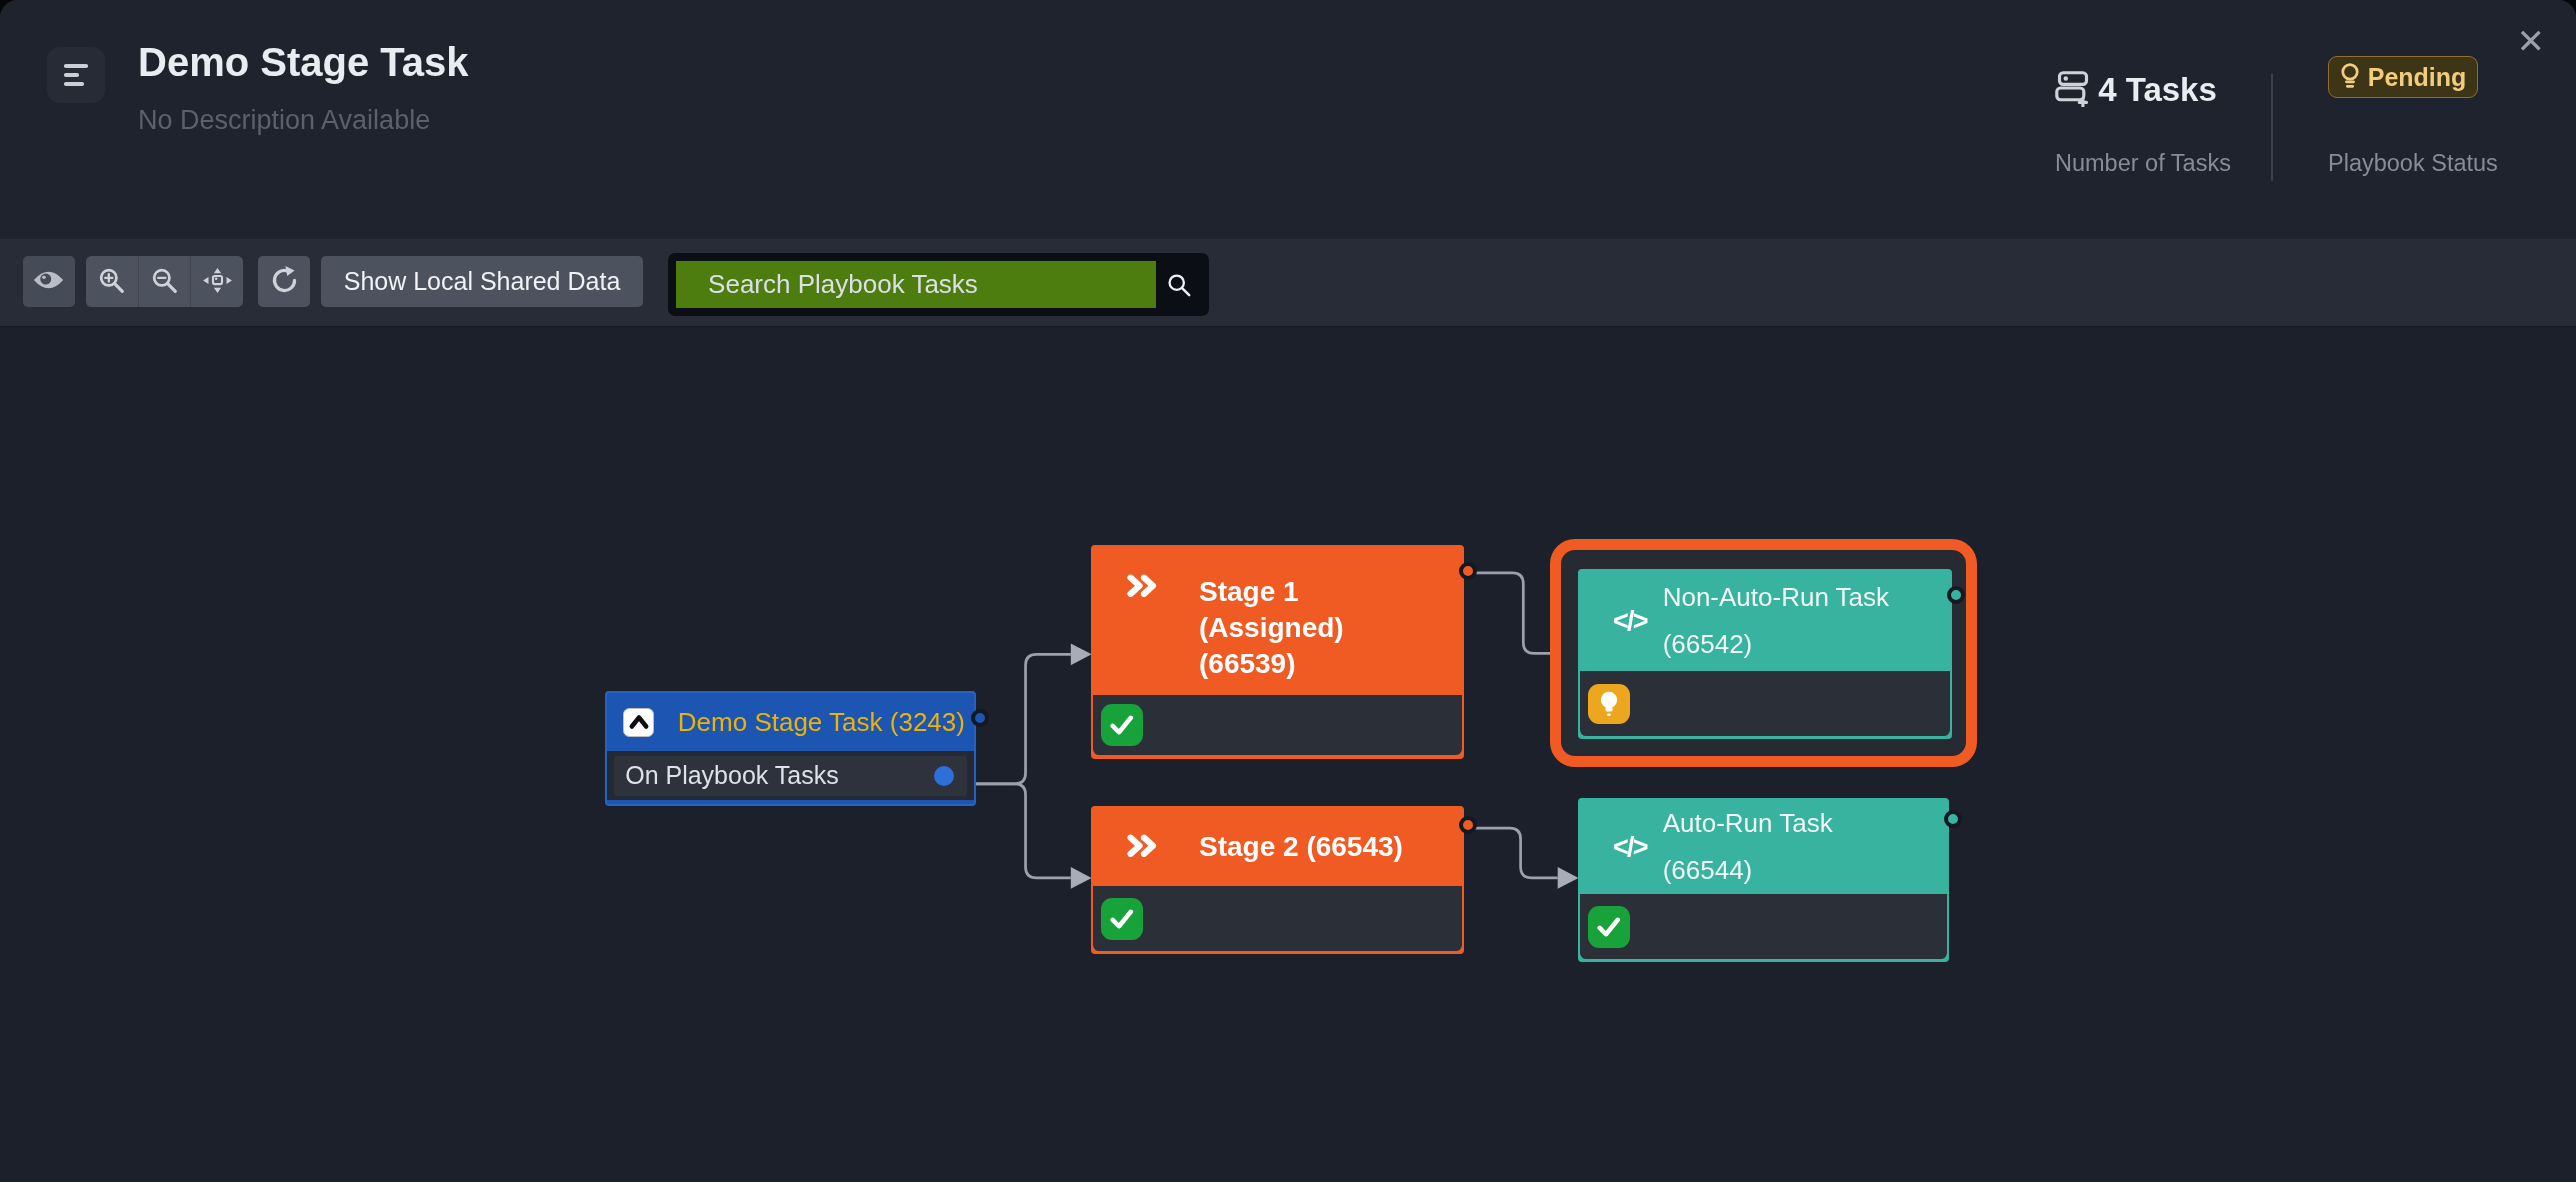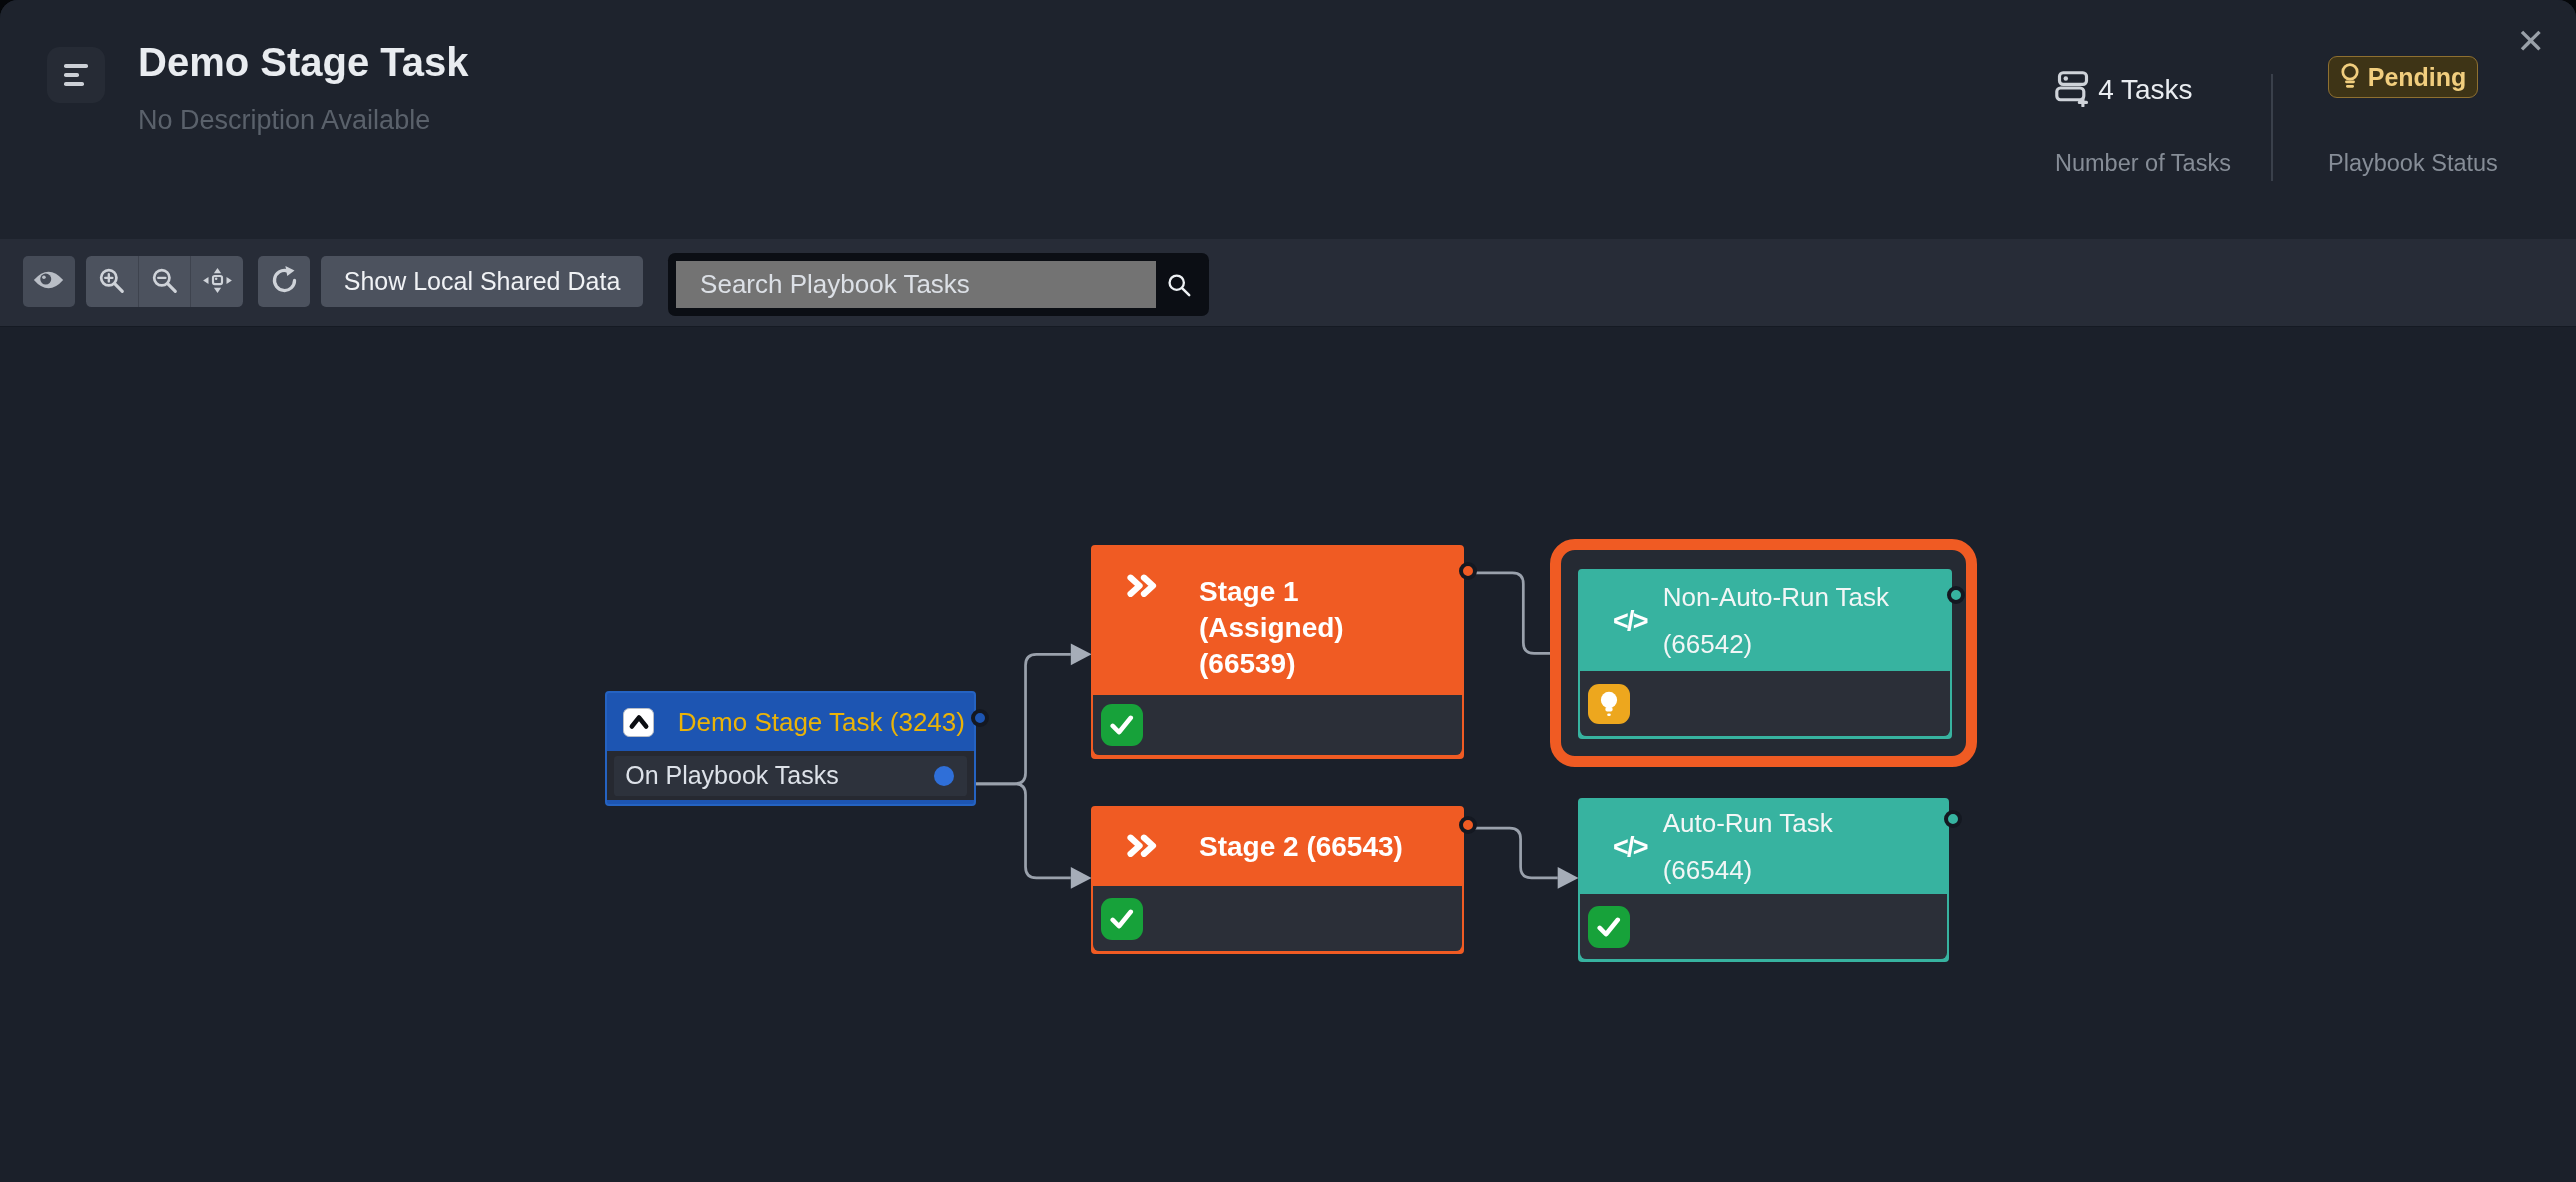--- a/index.html
+++ b/index.html
@@ -77,43 +77,43 @@
               background:#262b35; border-radius:12.7px; display:flex; flex-direction:column;
               justify-content:center; gap:5.4px; padding-left:17px; cursor:pointer; }
   .menu-btn i { display:block; height:3.6px; border-radius:1.8px; background:#ccd0d6; }
   .menu-btn i:nth-child(1){ width:23.5px; } .menu-btn i:nth-child(2){ width:15.4px; }
   .menu-btn i:nth-child(3){ width:20px; }
   .hdr-title { position:absolute; left:138px; top:40px; font-size:40px; font-weight:bold; color:#e9ecf0; }
   .hdr-sub   { position:absolute; left:138px; top:105px; font-size:27px; color:#5a616b; }
   .close-x { position:absolute; right:31px; top:23.5px; font-size:34px; color:#99a0a8; cursor:pointer; line-height:1; }
 
   .stat-tasks { position:absolute; left:2055px; top:69px; display:flex; align-items:center; gap:7.2px; }
-  .stat-tasks .val { font-size:28px; font-weight:normal; color:#e9ecf0; }
+  .stat-tasks .val { font-size:33px; font-weight:bold; color:#e9ecf0; }
   .stat-label-1 { position:absolute; left:2055px; top:150px; font-size:23.5px; color:#868d97; }
   .stat-div { position:absolute; left:2271px; top:74px; width:1.8px; height:107px; background:#3a404b; }
   .status-badge { position:absolute; left:2328px; top:56px; width:150px; height:42px;
                   background:#3e3416; border:1.8px solid #8f7030; border-radius:9px;
                   display:flex; align-items:center; justify-content:center; gap:8.1px; cursor:default; }
   .status-badge .txt { font-size:25px; font-weight:bold; color:#f1ce7e; }
   .stat-label-2 { position:absolute; left:2328px; top:150px; font-size:23.5px; color:#868d97; }
 
   .tbar { position:relative; height:88px; background:#272c37; border-bottom:0.9px solid #151a23; }
   .tbtn { position:absolute; top:17px; height:51px; background:#4c525e; border-radius:5px;
           display:flex; align-items:center; justify-content:center; cursor:pointer; }
   .btn-eye { left:22.6px; width:52px; background:#454b57; }
   .zoom-group { position:absolute; left:86px; top:17px; width:157px; height:51px;
                 background:#4c525e; border-radius:5.4px; display:flex; cursor:pointer; }
   .zoom-group > div { flex:1; display:flex; align-items:center; justify-content:center; }
   .zoom-group > div + div { border-left:1.8px solid #3e434e; }
   .btn-refresh { left:258px; width:52px; }
   .btn-shared { left:321px; width:322px; font-size:25px; color:#f0f2f5; }
   .search-wrap { position:absolute; left:668px; top:13.6px; width:541px; height:63px;
                  background:#0b0e14; border-radius:7.2px; display:flex; align-items:center; padding:8.1px; }
-  .search-wrap input { flex:1; height:100%; background:#737373; border:0; outline:0;
-                 color:#e6eaef; font-size:26px; padding-left:24px;
+  .search-wrap input { flex:1; height:100%; background:#4d7c0f; border:0; outline:0;
+                 color:#e6eaef; font-size:26px; padding-left:32px;
                  font-family:"Liberation Sans", sans-serif; }
   .search-wrap input::placeholder { color:#dce0e6; opacity:1; }
   .search-ico { width:45px; display:flex; align-items:center; justify-content:center; }
 </style>
 </head>
 <body>
 
 <div class="modal">
 
   <div class="diagram">

